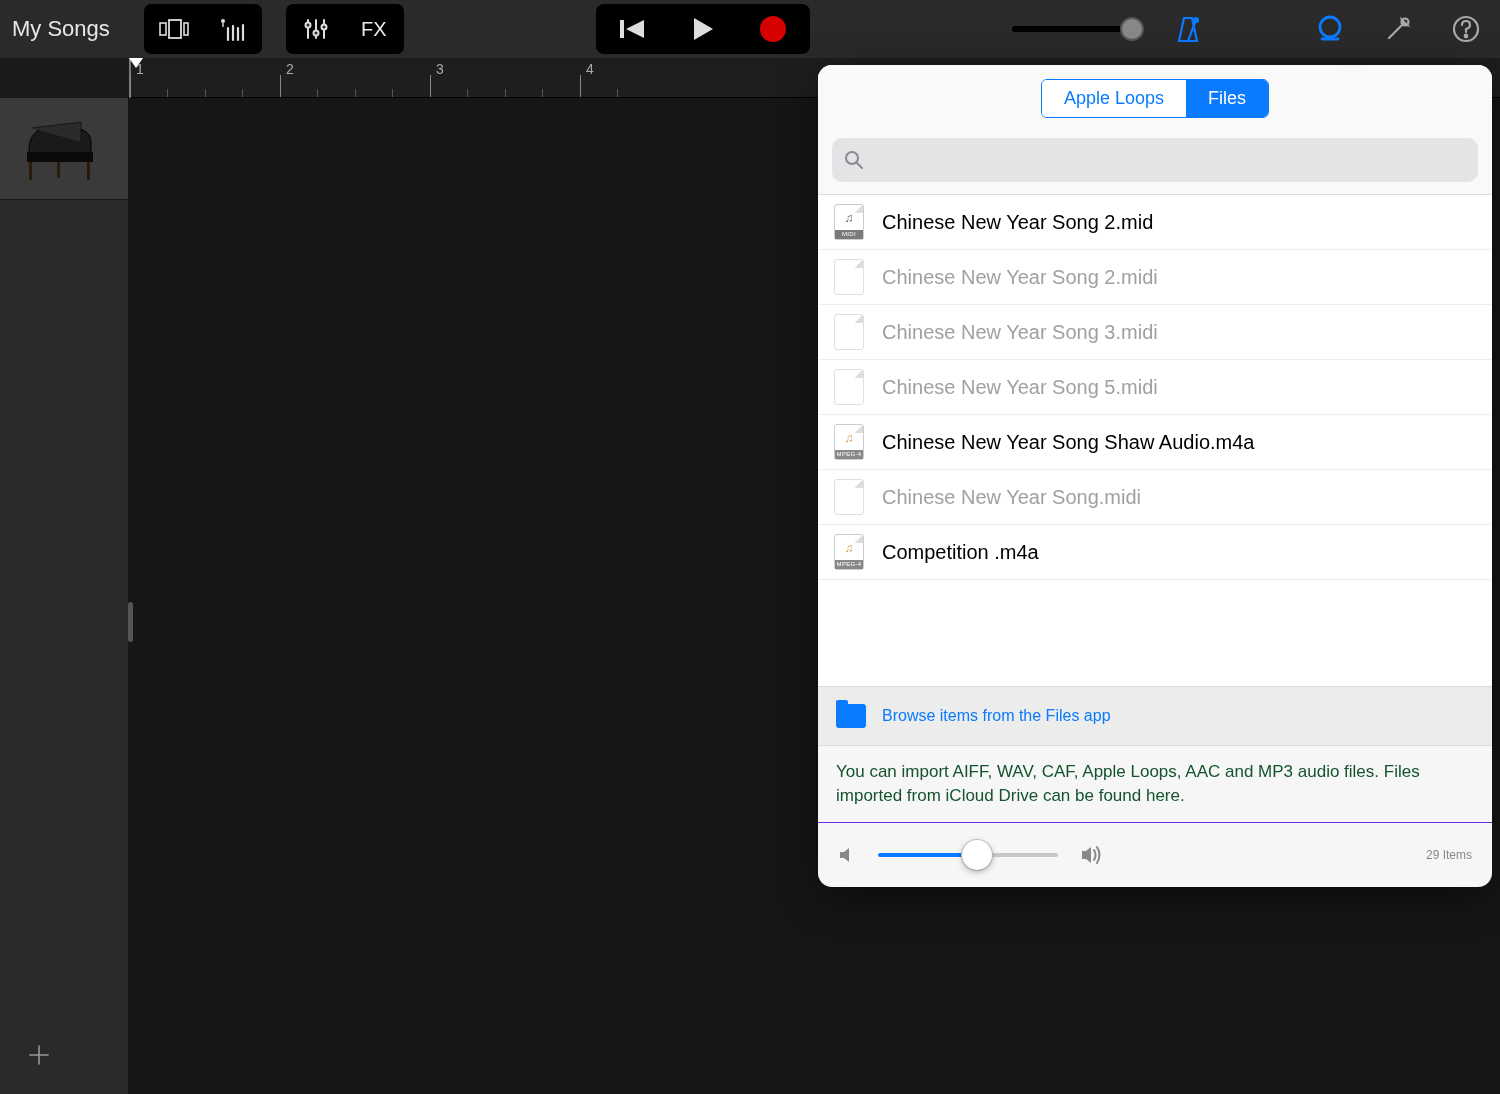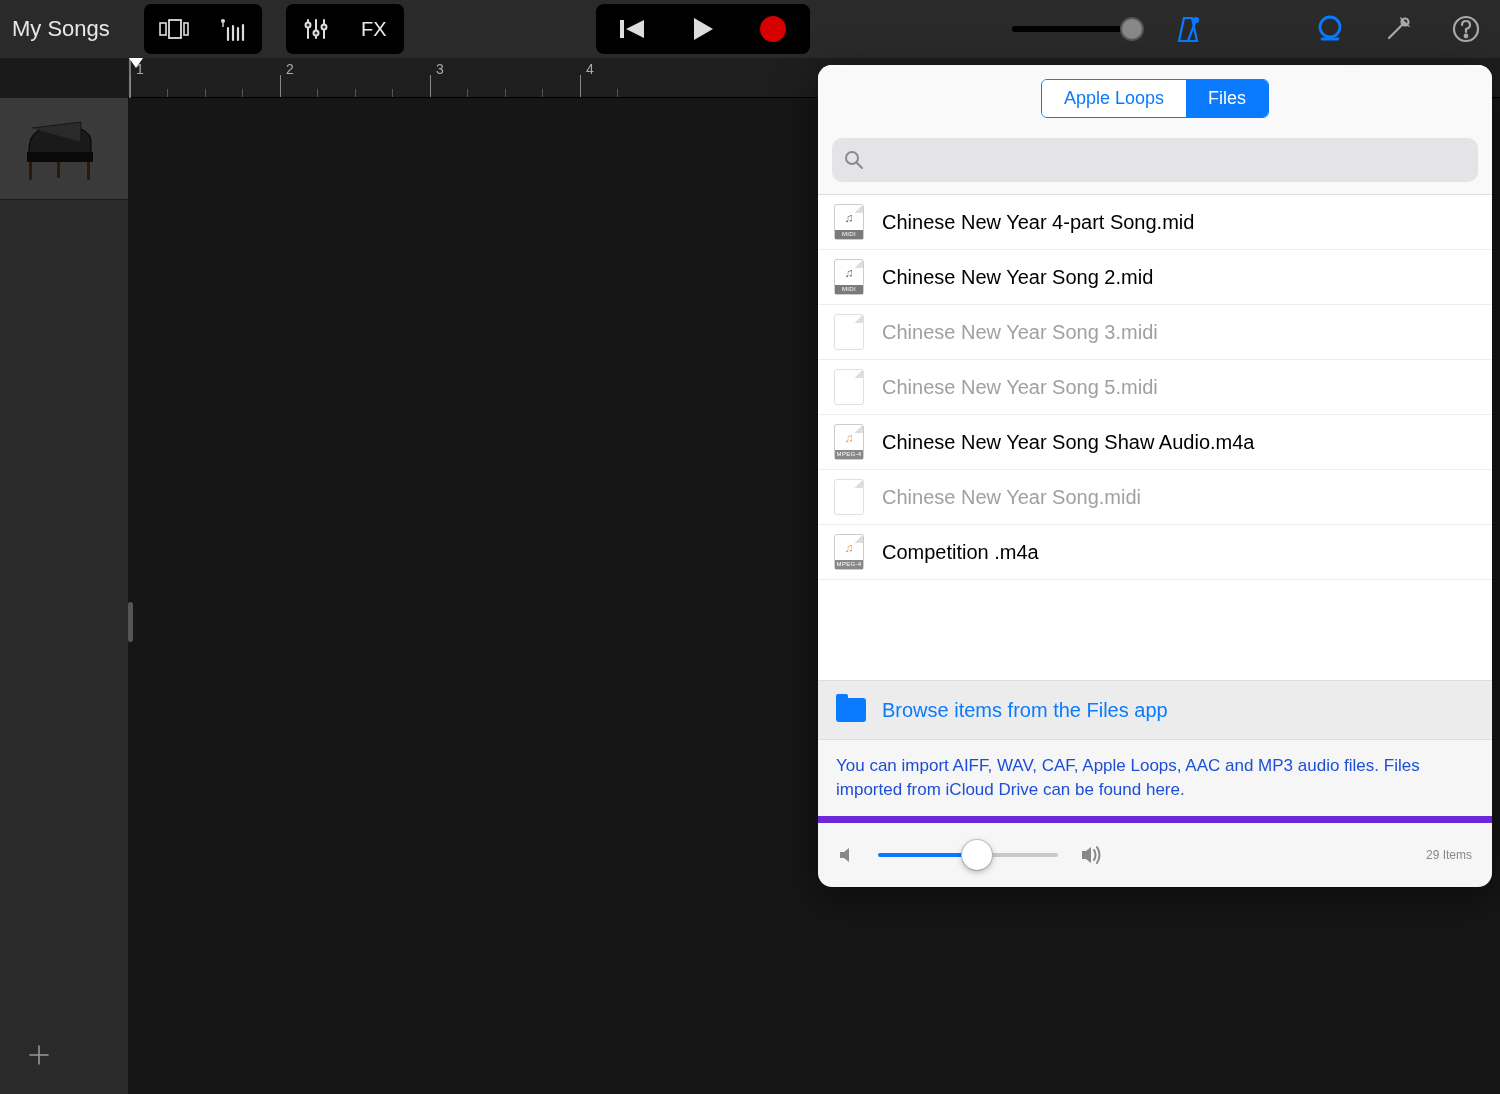--- a/index.html
+++ b/index.html
@@ -59,23 +59,23 @@
 .file-icon.mpeg4::before { content:"♫"; position:absolute; top:6px; left:0; right:0; text-align:center; font-size:12px; color:#d95;}
 .file-icon.mpeg4 .badge { background:#888;}
 .file-name { font-size: 20px; color: #000; }
 .file-row.dim .file-name { color: #a0a0a0; }
 .file-row.dim .file-icon { border-color:#e0e0e0;}
 .file-row.dim .file-icon::before { display:none;}
 
 .browse-row { background: #ececec; height: 60px; display: flex; align-items: center; padding: 0 18px; gap: 16px; border-top:1px solid #ddd; border-bottom:1px solid #ddd; cursor:pointer;}
 .folder-icon { width: 30px; height: 24px; background: #0a7aff; border-radius: 3px; position:relative;}
 .folder-icon::before { content:""; position:absolute; top:-4px; left:0; width:12px; height:6px; background:#0a7aff; border-radius:2px 2px 0 0;}
-.browse-text { font-size: 20px; color: #0a7aff; }
-
-.info-row { padding: 14px 18px; font-size: 17px; color: #1d4ed8; line-height: 1.4; border-bottom:7px solid #6d28d9;}
+.browse-text { font-size: 16px; color: #0a7aff; }
+
+.info-row { padding: 14px 18px; font-size: 17px; color: #14532d; line-height: 1.4; border-bottom:1px solid #6d28d9;}
 .footer-row { height: 64px; display: flex; align-items: center; padding: 0 20px; gap: 14px; }
 .vol-slider { flex: 0 0 180px; height: 4px; background: linear-gradient(to right, #0a7aff 0%, #0a7aff 55%, #c8c8c8 55%, #c8c8c8 100%); border-radius: 2px; position: relative; margin: 0 8px;}
 .vol-thumb { position: absolute; left: 55%; top: 50%; transform: translate(-50%, -50%); width: 30px; height: 30px; background: #fff; border-radius: 50%; box-shadow: 0 2px 6px rgba(0,0,0,0.3), 0 0 0 1px #ccc; }
 .item-count { margin-left: auto; font-size: 12px; color: #888; }
 svg { display: block; }
 </style>
 </head>
 <body>
 
 <div class="toolbar">
@@ -245,28 +245,27 @@
         </svg>
     </div>
   </div>
 
   <div class="file-list" id="file-list">
       <div class="file-row">
         <div class="file-icon midi">
           <div class="fold"></div>
           <div class="badge">MIDI</div>
         </div>
-        <div class="file-name">Chinese New Year 4-part Song.mid</div>
-      </div>
-      <div class="file-row">
-        <div class="file-icon midi">
-          <div class="fold"></div>
-          <div class="badge">MIDI</div>
-        </div>
         <div class="file-name">Chinese New Year Song 2.mid</div>
+      </div>
+      <div class="file-row dim">
+        <div class="file-icon generic">
+          <div class="fold"></div>
+        </div>
+        <div class="file-name">Chinese New Year Song 2.midi</div>
       </div>
       <div class="file-row dim">
         <div class="file-icon generic">
           <div class="fold"></div>
         </div>
         <div class="file-name">Chinese New Year Song 3.midi</div>
       </div>
       <div class="file-row dim">
         <div class="file-icon generic">
           <div class="fold"></div>

